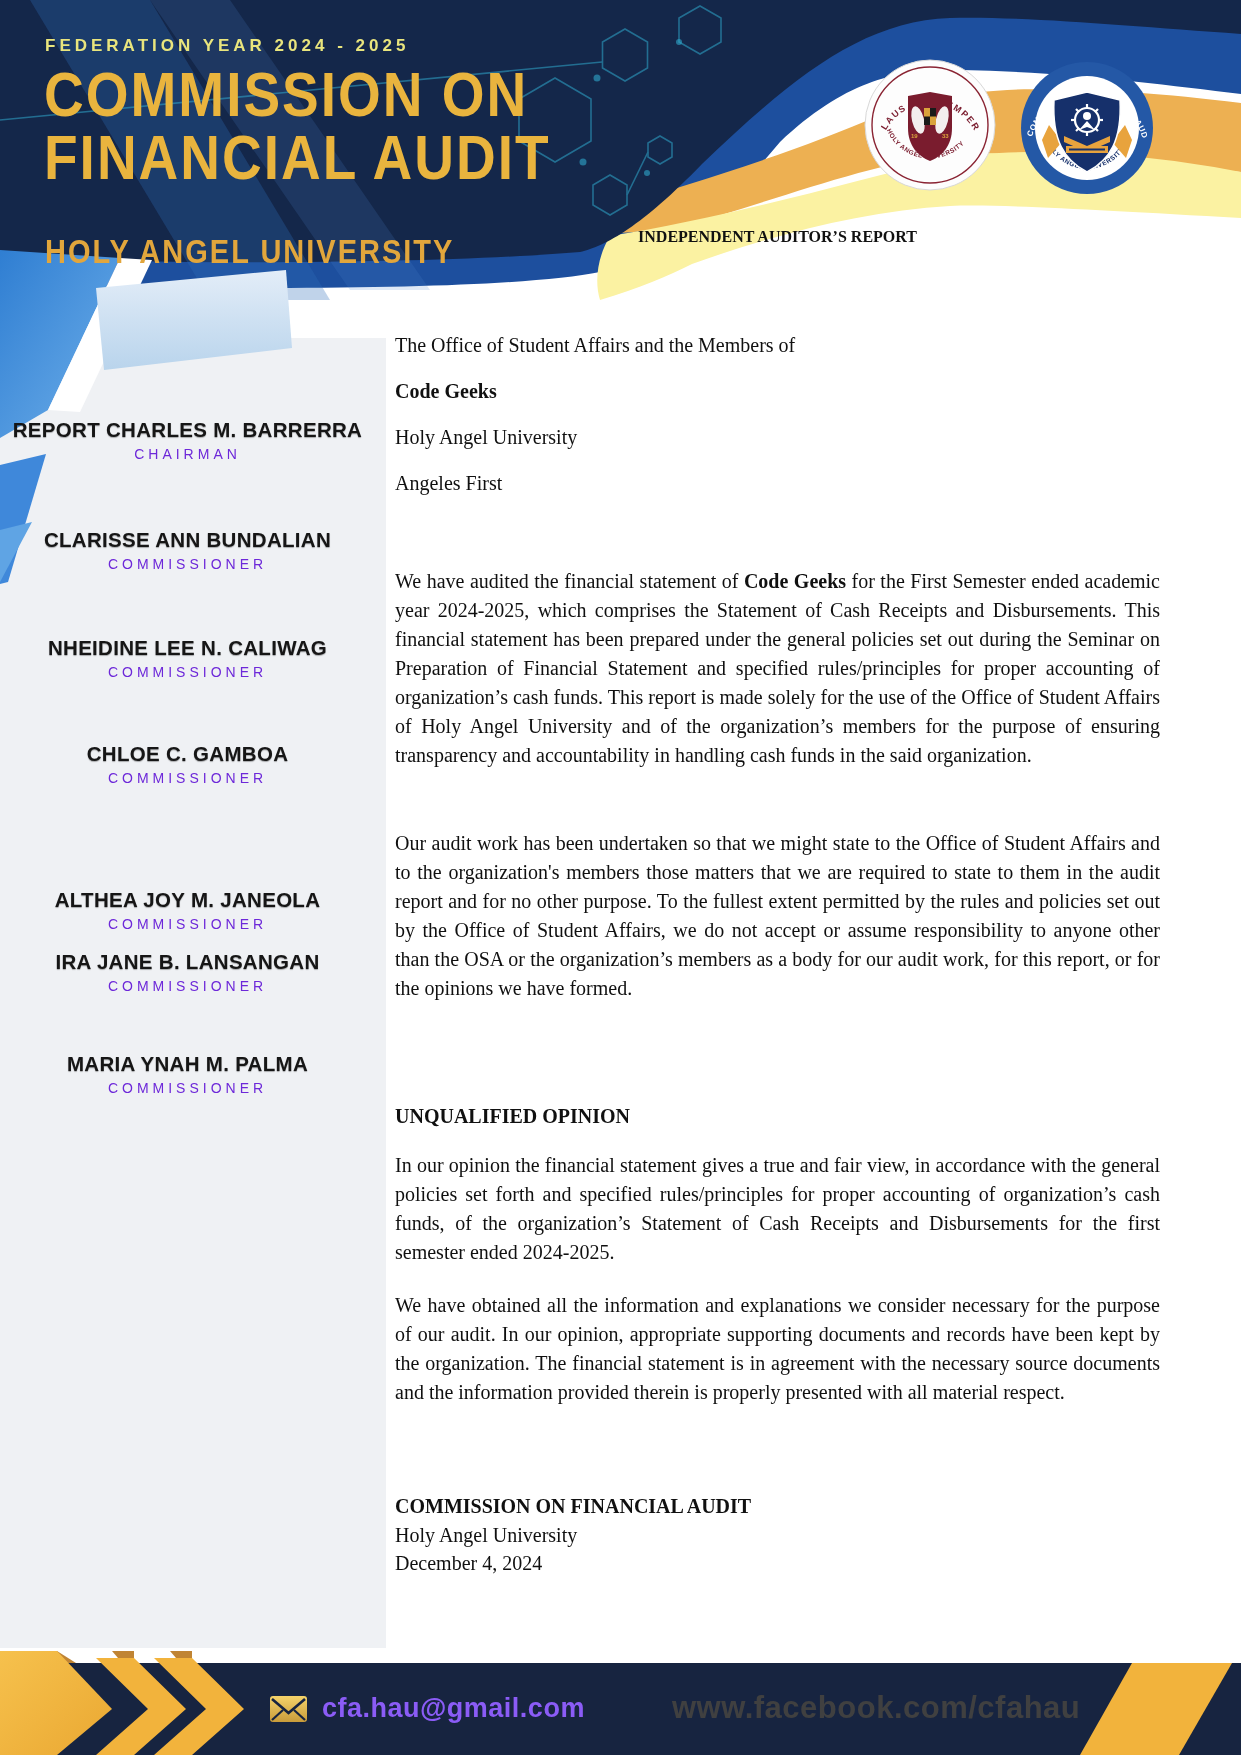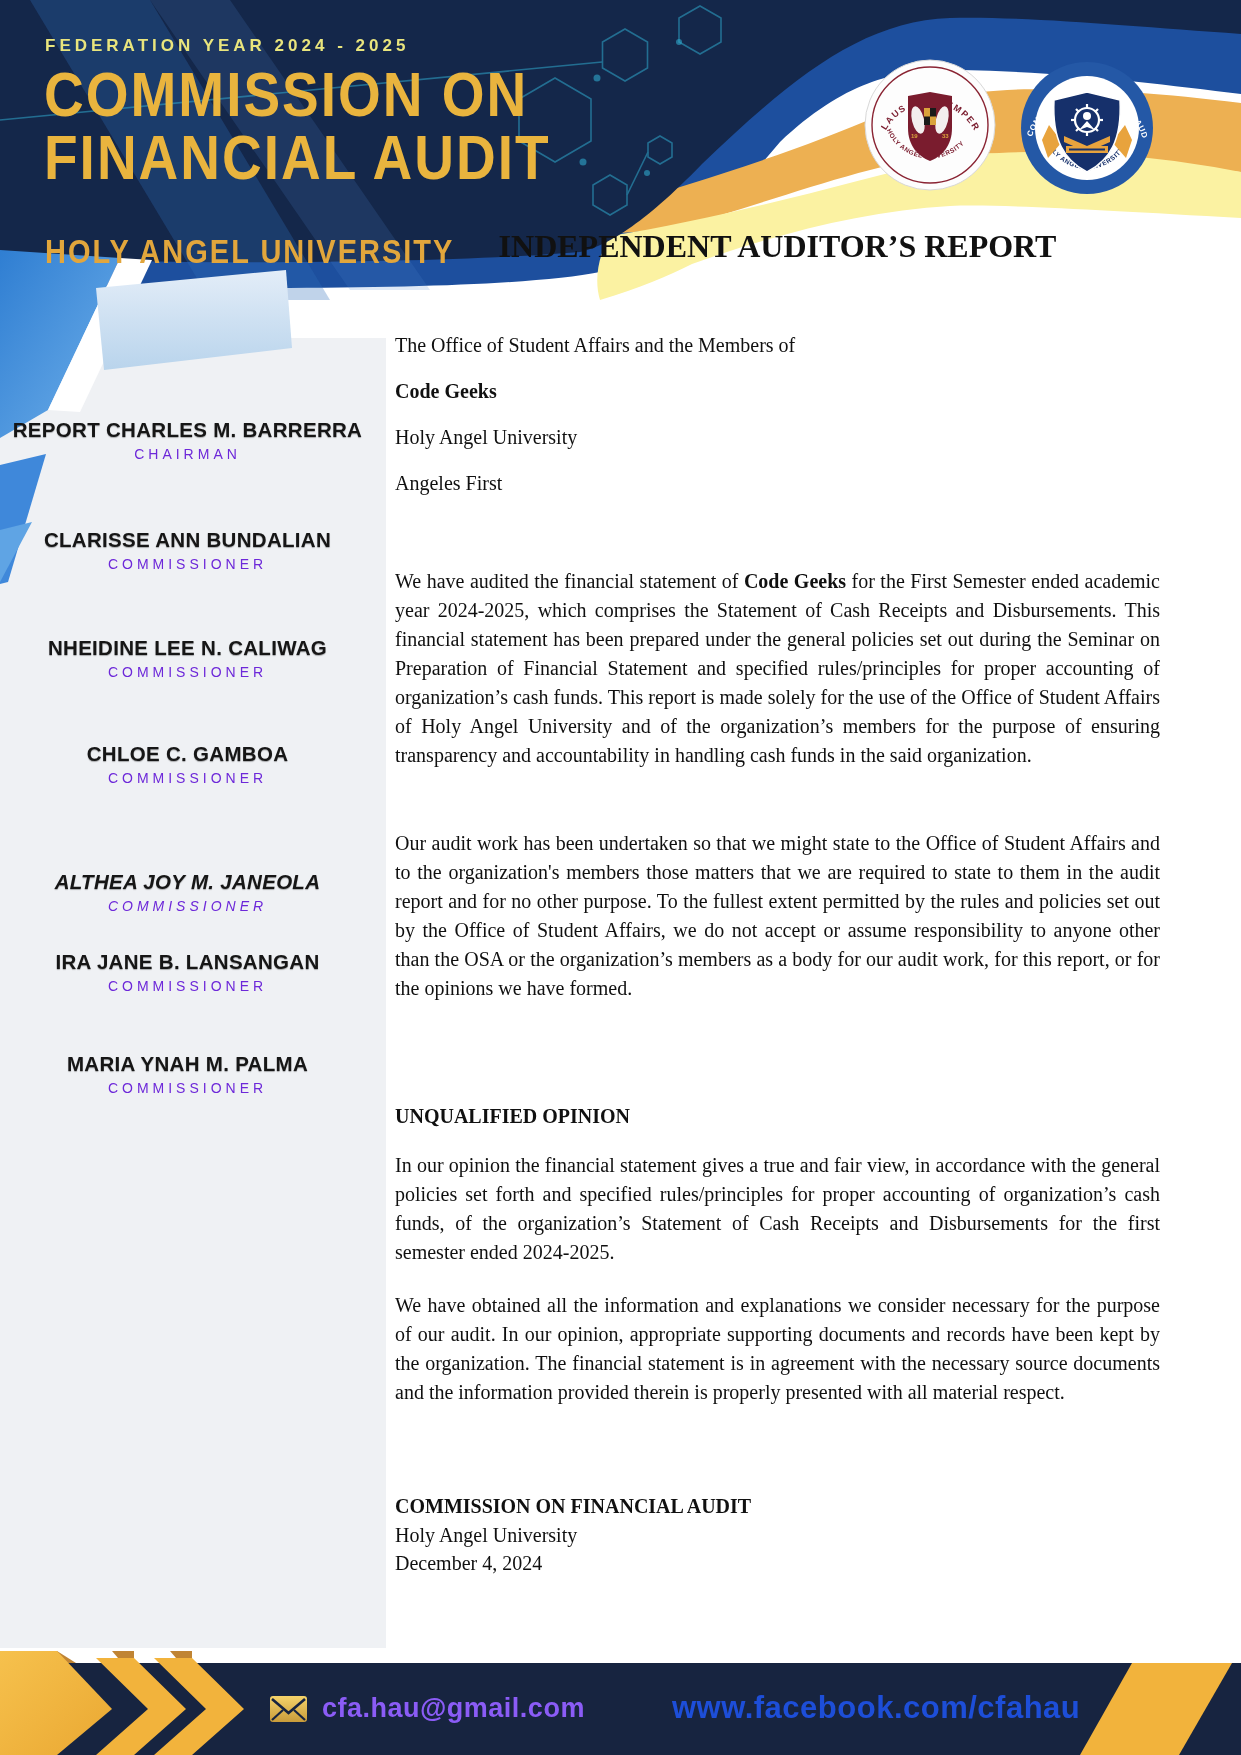--- a/index.html
+++ b/index.html
@@ -10,21 +10,21 @@
 
   
   .fed-year{position:absolute;left:45px;top:36px;font-size:17px;font-weight:700;
     letter-spacing:4px;color:#e9e57d;z-index:6;}
   .org-line{position:absolute;left:44px;font-size:55px;font-weight:700;letter-spacing:2px;
     color:#e9b43e;line-height:1;transform:scaleY(1.15);transform-origin:0 0;z-index:6;}
   .org-line.l1{top:63px;} .org-line.l2{top:126px;}
   .univ-line{position:absolute;left:45px;top:236px;font-size:29px;font-weight:700;
     letter-spacing:2px;color:#e2a63c;line-height:1;transform:scaleY(1.12);transform-origin:0 0;z-index:6;}
   .report-title{position:absolute;left:395px;top:228px;width:765px;text-align:center;
-    font-family:"Liberation Serif",serif;font-size:32px;font-weight:700;color:#111;z-index:6;}
+    font-family:"Liberation Serif",serif;font-size:16px;font-weight:700;color:#111;z-index:6;}
 
   
   .sidebar{position:absolute;left:0;top:338px;width:386px;height:1310px;background:#eff1f4;z-index:1;}
   .member{position:absolute;left:5px;width:365px;text-align:center;z-index:4;}
   .member .nm{font-size:20.5px;font-weight:700;color:#161616;letter-spacing:.3px;
     text-shadow:0 1px 1px rgba(0,0,0,.30);}
   .member .rl{margin-top:4px;font-size:14px;letter-spacing:4px;color:#6d28d9;}
 
   
   .body-col{position:absolute;left:395px;width:765px;font-family:"Liberation Serif",serif;
@@ -32,21 +32,21 @@
   .addr{font-size:20px;line-height:24px;}
   .para{font-size:20px;line-height:29px;text-align:justify;}
   .opinion-h{font-size:20px;font-weight:700;}
   .sig{font-size:20px;line-height:28.5px;}
   .b{font-weight:700;}
 
   
   .f-email{position:absolute;left:322px;top:1693px;font-size:27px;font-weight:700;
     color:#8b5cf6;letter-spacing:.5px;z-index:6;}
   .f-fb{position:absolute;left:672px;top:1690px;font-size:31px;font-weight:700;
-    color:#1d4ed8;letter-spacing:.5px;z-index:6;}
+    color:#404040;letter-spacing:.5px;z-index:6;}
 </style>
 </head>
 <body>
 
 <div class="page">
 
   <svg class="abs" style="left:0;top:0;z-index:2;" width="1241" height="330" viewBox="0 0 1241 330">
 
     <path d="M 0,240 L 0,284 C 300,292 520,288 600,272 C 660,258 705,232 780,142
              C 848,78 902,68 962,70 C 1062,72 1160,84 1241,94 L 1241,0 L 0,0 Z" fill="#1d4f9e"></path>
@@ -176,21 +176,21 @@
     <div class="rl">COMMISSIONER</div>
   </div>
   <div class="member" style="top:636px;">
     <div class="nm">NHEIDINE LEE N. CALIWAG</div>
     <div class="rl">COMMISSIONER</div>
   </div>
   <div class="member" style="top:742px;">
     <div class="nm">CHLOE C. GAMBOA</div>
     <div class="rl">COMMISSIONER</div>
   </div>
-  <div class="member" style="top:870px;font-style:italic;">
+  <div class="member" style="top:888px;">
     <div class="nm">ALTHEA JOY M. JANEOLA</div>
     <div class="rl">COMMISSIONER</div>
   </div>
   <div class="member" style="top:950px;">
     <div class="nm">IRA JANE B. LANSANGAN</div>
     <div class="rl">COMMISSIONER</div>
   </div>
   <div class="member" style="top:1052px;">
     <div class="nm">MARIA YNAH M. PALMA</div>
     <div class="rl">COMMISSIONER</div>

